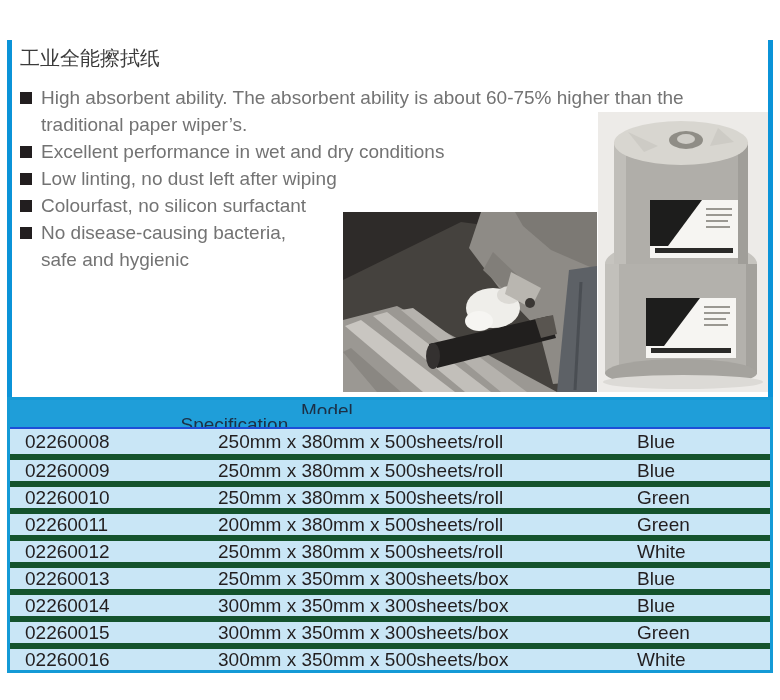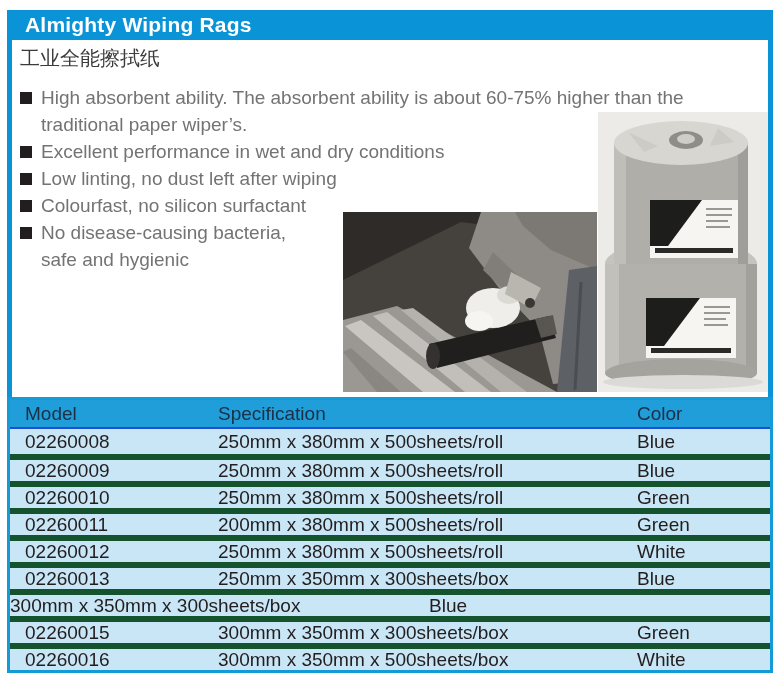--- a/index.html
+++ b/index.html
@@ -59,39 +59,36 @@
   .photo-wiping svg, .photo-rolls svg { display: block; width: 100%; height: 100%; }
 
   
   .products-table {
     position: absolute; left: 7px; top: 397px; width: 766px;
     border: 3px solid #149ad6;
     font-size: 19px;
   }
   .trow, .thead { display: flex; align-items: center; height: 27px; }
   .thead {
-    background: #1f9ed9; color: #1c2f45;
+    background: #1f9ed9; color: #1c2f45; flex-direction: column;
   }
   .tbody .trow {
     background: #c9e6f6; border-top: 6px solid #14532d; color: #221e1f;
   }
   .tbody .trow:first-child { border-top: 2px solid #1d4ed8; }
   .cell { overflow: hidden; white-space: nowrap; }
   .c1 { width: 208px; padding-left: 15px; }
   .c2 { width: 419px; }
   .c3 { flex: 1; }
 </style>
 </head>
 <body>
 
 <div class="page">
 
-  <div class="header-bar">
-    <span class="title">Almighty Wiping Rags</span>
-  </div>
   <div class="side-strip left"></div>
   <div class="side-strip right"></div>
 
   <div class="subtitle-zh">工业全能擦拭纸</div>
 
   <ul class="features">
     <li>
       <span class="bullet-square"></span>
       <span>High absorbent ability. The absorbent ability is about 60-75% higher than the traditional paper wiper’s.</span>
     </li>
@@ -219,20 +216,21 @@
         <div class="cell c1">02260012</div>
         <div class="cell c2">250mm x 380mm x 500sheets/roll</div>
         <div class="cell c3">White</div>
       </div>
       <div class="trow">
         <div class="cell c1">02260013</div>
         <div class="cell c2">250mm x 350mm x 300sheets/box</div>
         <div class="cell c3">Blue</div>
       </div>
       <div class="trow">
+        <div class="cell c1">02260014</div>
         <div class="cell c2">300mm x 350mm x 300sheets/box</div>
         <div class="cell c3">Blue</div>
       </div>
       <div class="trow">
         <div class="cell c1">02260015</div>
         <div class="cell c2">300mm x 350mm x 300sheets/box</div>
         <div class="cell c3">Green</div>
       </div>
       <div class="trow">
         <div class="cell c1">02260016</div>

